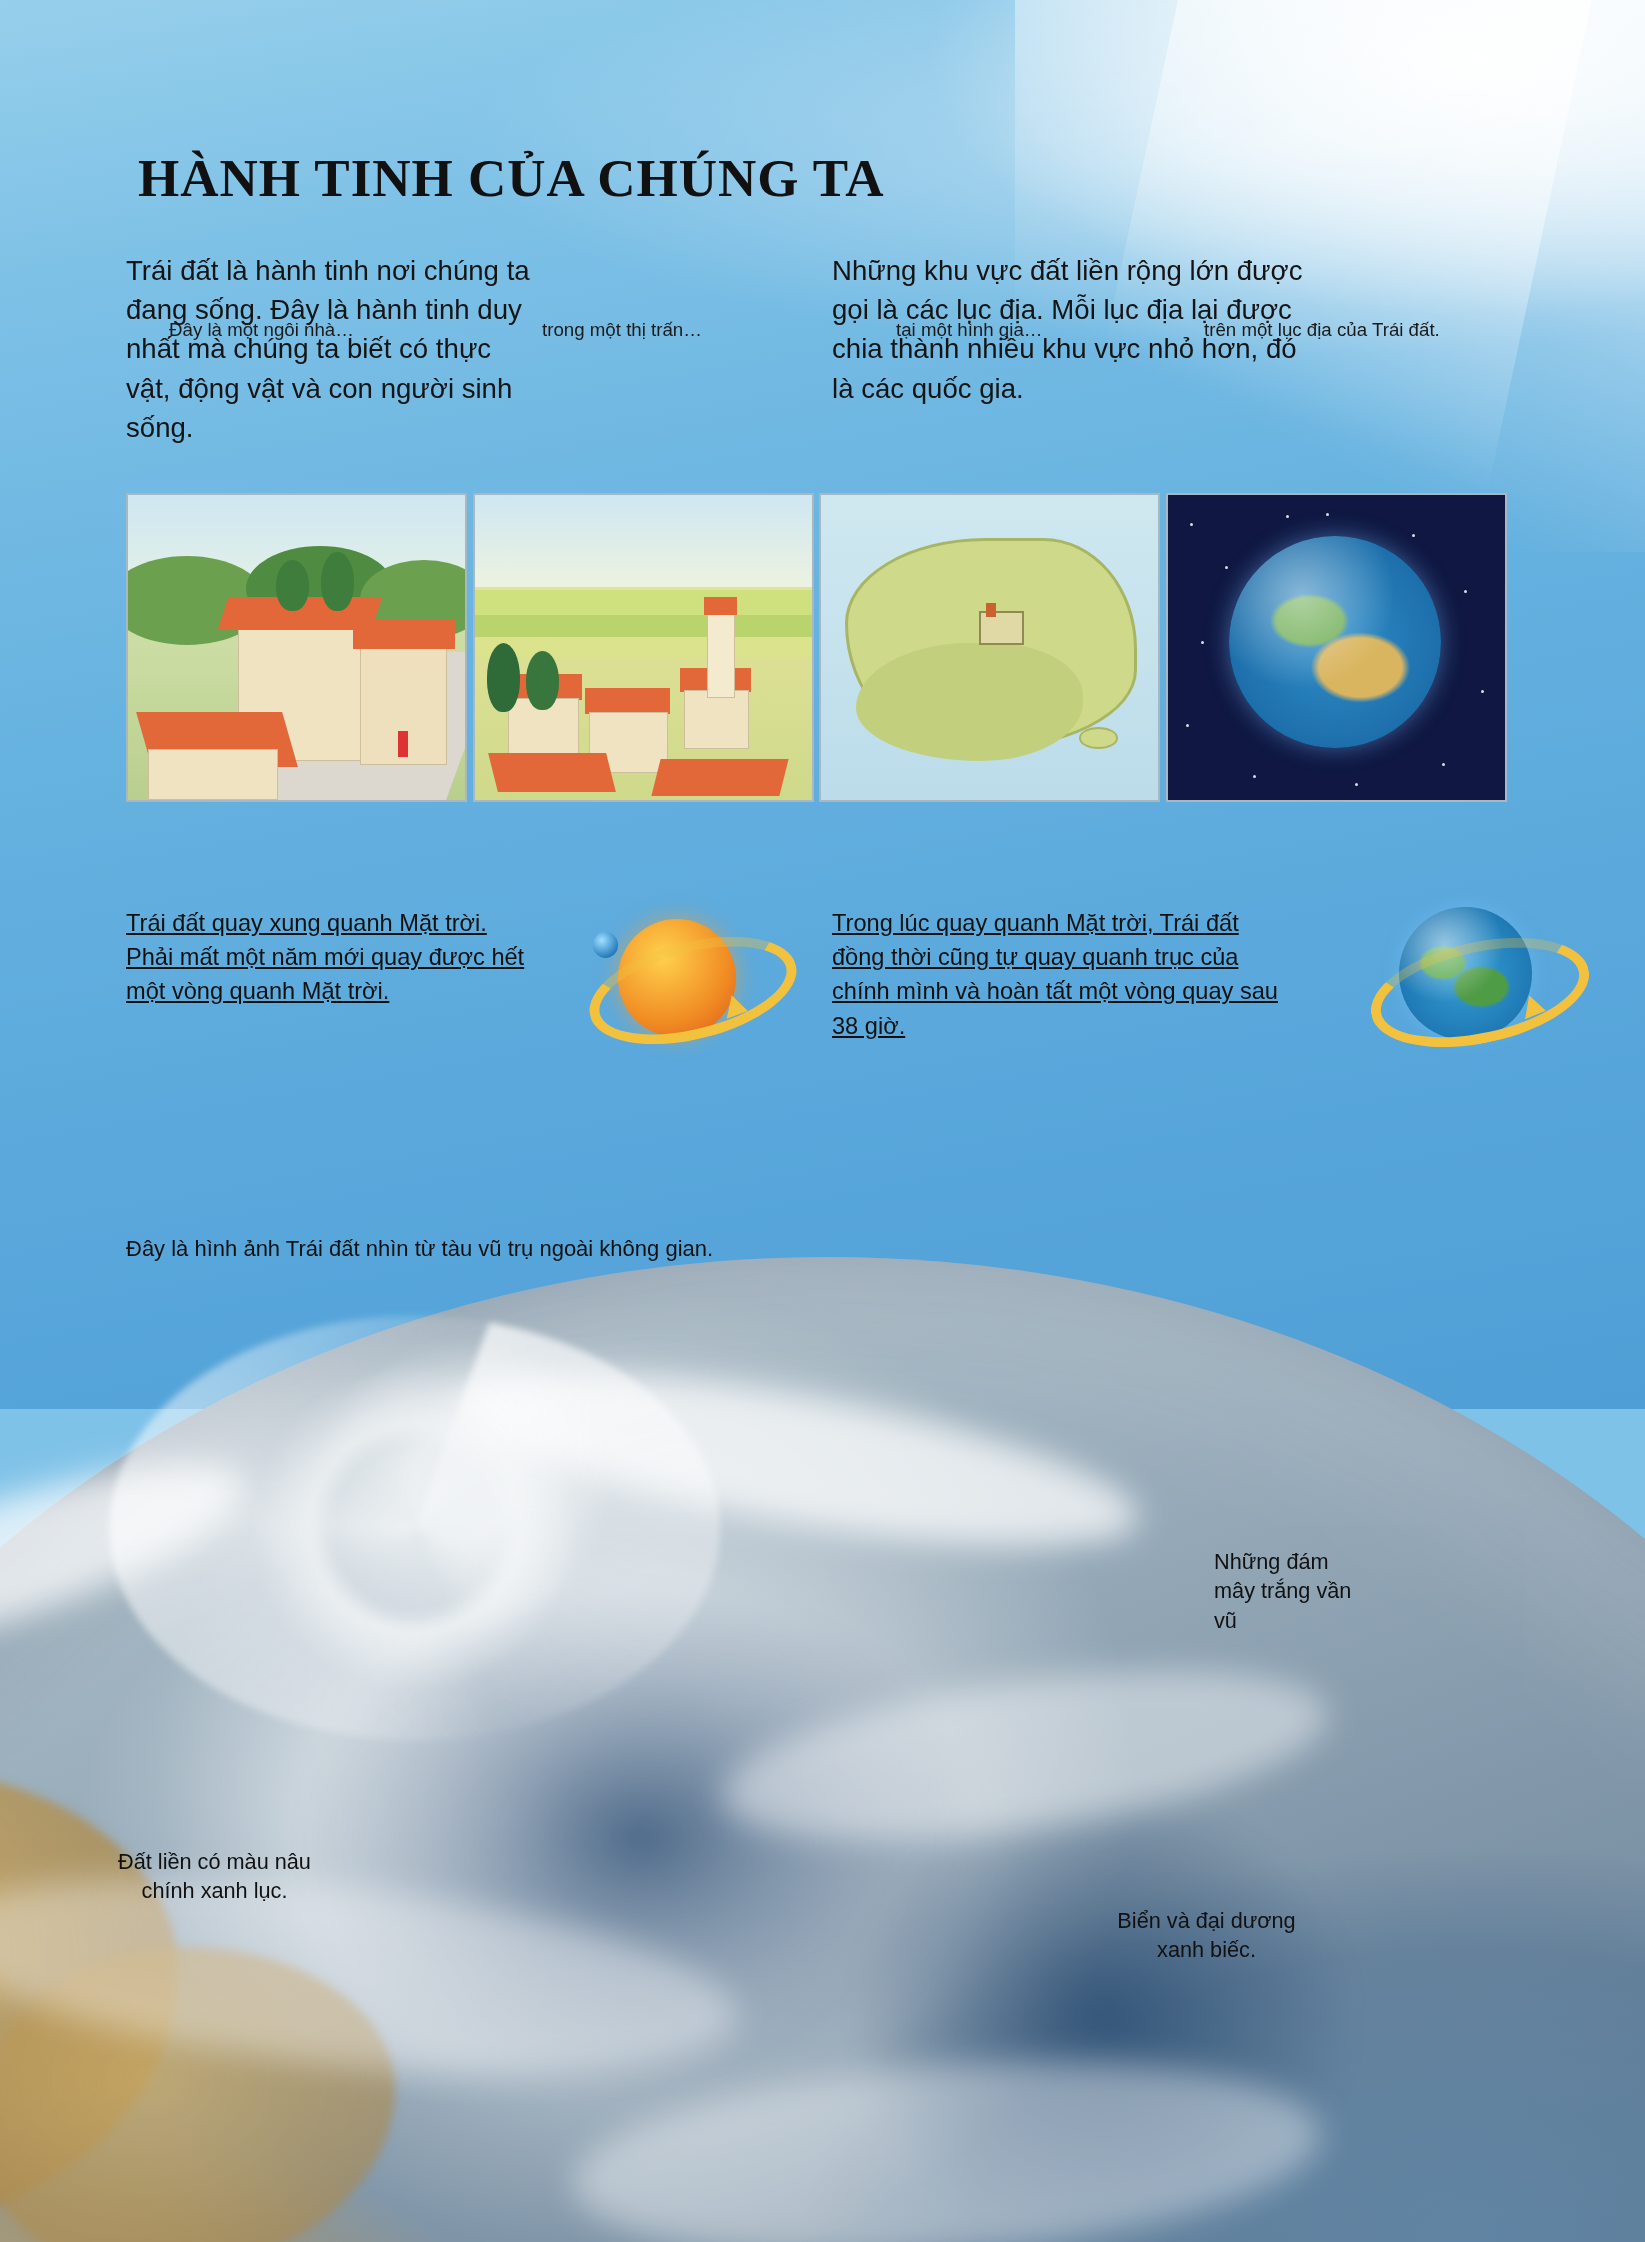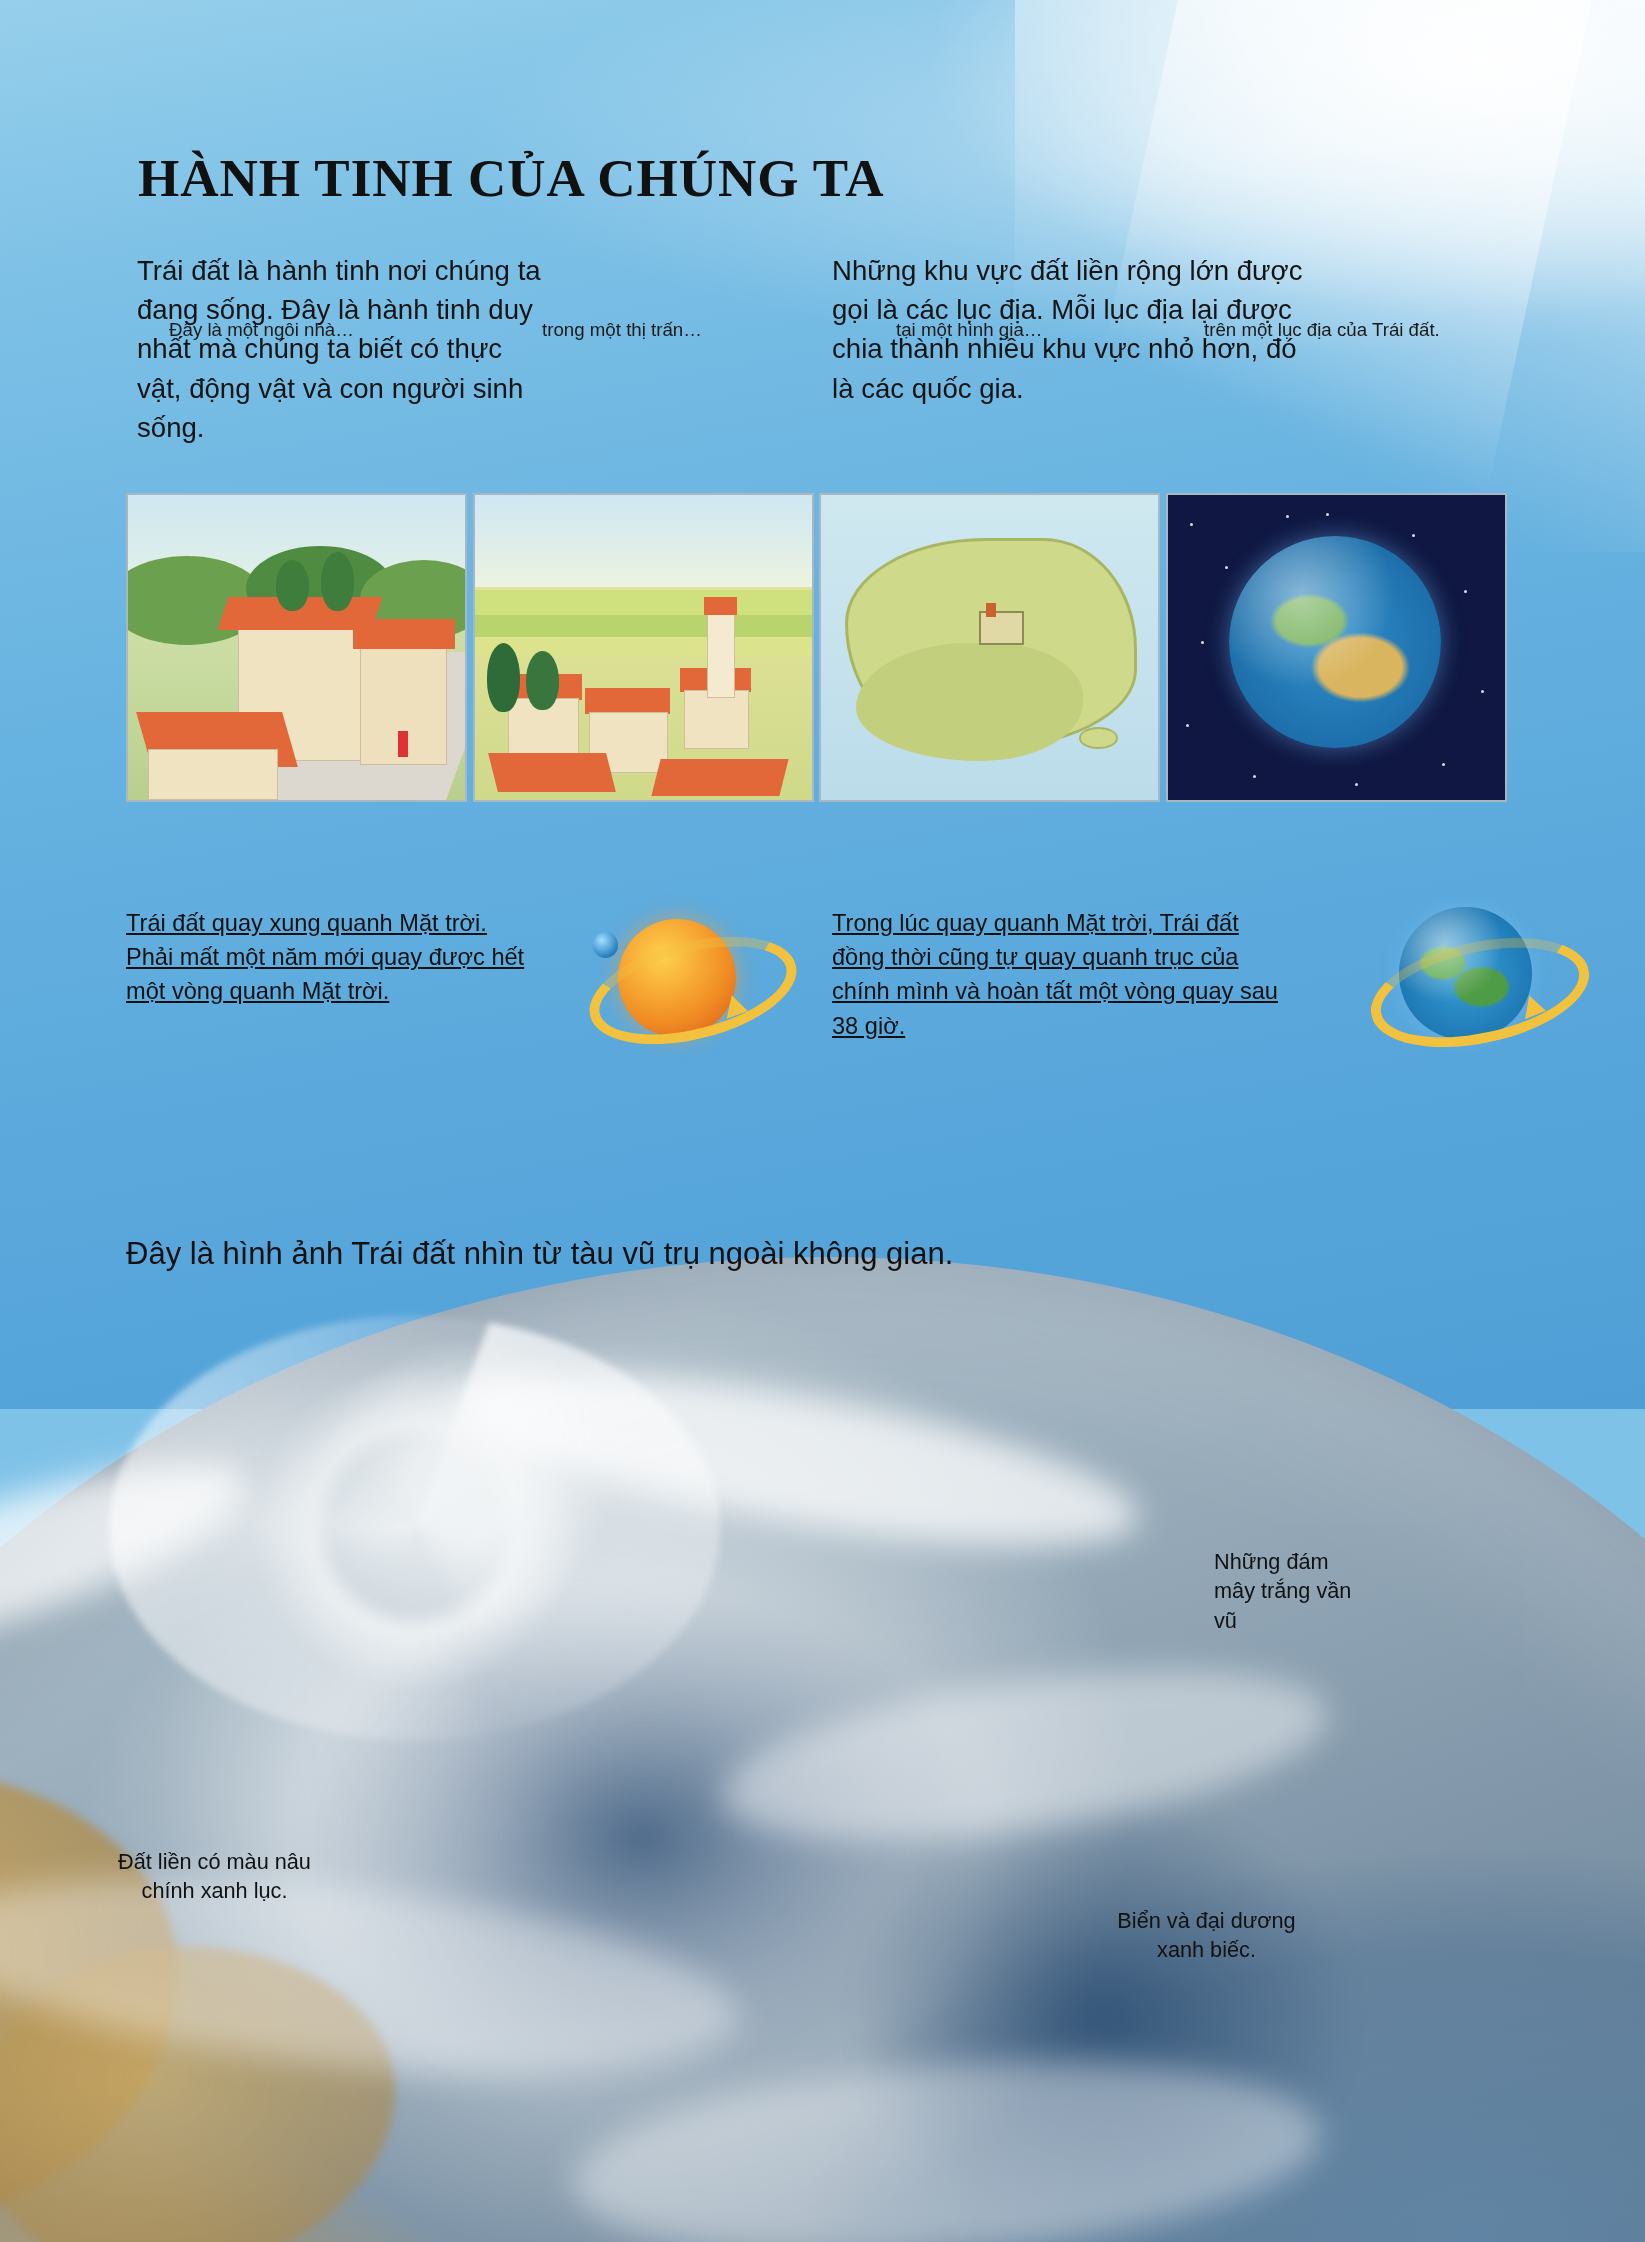--- a/index.html
+++ b/index.html
@@ -75,21 +75,21 @@
 
   
   .page-title{
     position:absolute;left:138px;top:148px;
     font-family:"Liberation Serif", serif;font-weight:bold;font-size:53px;
     letter-spacing:1px;color:#111;white-space:nowrap;
   }
   .intro-col{
     position:absolute;font-size:27.6px;line-height:1.42;color:#141414;
   }
-  .intro-left{left:126px;top:251px;width:414px;margin-left:11px;}
+  .intro-left{left:126px;top:251px;width:414px;}
   .intro-right{left:832px;top:251px;width:493px;}
 
   
   .thumb-row{position:absolute;left:126px;top:493px;width:1399px;height:177px;}
   .thumb{
     position:absolute;top:0;width:337px;height:305px;border:2px solid #a9b7c2;
     overflow:hidden;background:#cfe3ef;
   }
   .t1{left:0;}
   .t2{left:347px;}
@@ -171,21 +171,21 @@
     position:absolute;left:0;top:55px;width:202px;height:81px;border-radius:50%;
     border:10.8px solid #f2c23e;border-top-color:rgba(242,194,62,.3);
     transform:rotate(-12deg);
   }
   .arrow-head{
     position:absolute;width:0;height:0;border-left:19.7px solid #f2c23e;
     border-top:12.8px solid transparent;border-bottom:12.8px solid transparent;
   }
 
   .photo-intro{
-    position:absolute;left:126px;top:1236px;font-size:31px;color:#111;
+    position:absolute;left:126px;top:1236px;font-size:22px;color:#111;
   }
 
   
   .photo-label{position:absolute;font-size:21.7px;line-height:1.35;color:#111;text-align:center;}
   .pl-clouds{left:1214px;top:1547px;width:158px;text-align:left;}
   .pl-land{left:116px;top:1847px;width:197px;}
   .pl-ocean{left:1103px;top:1906px;width:207px;}
 </style>
 </head>
 <body>

